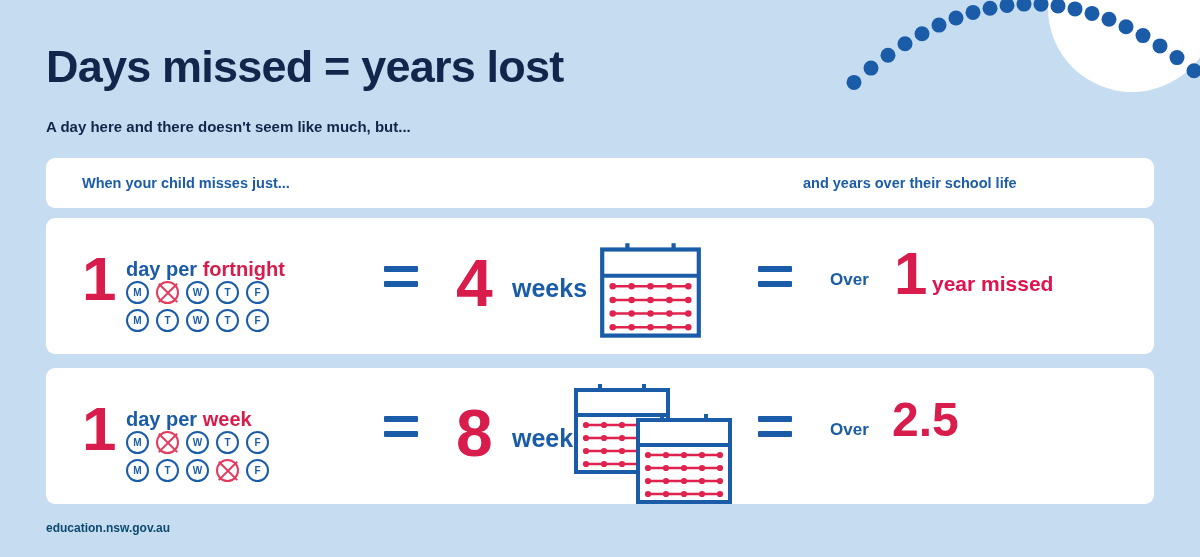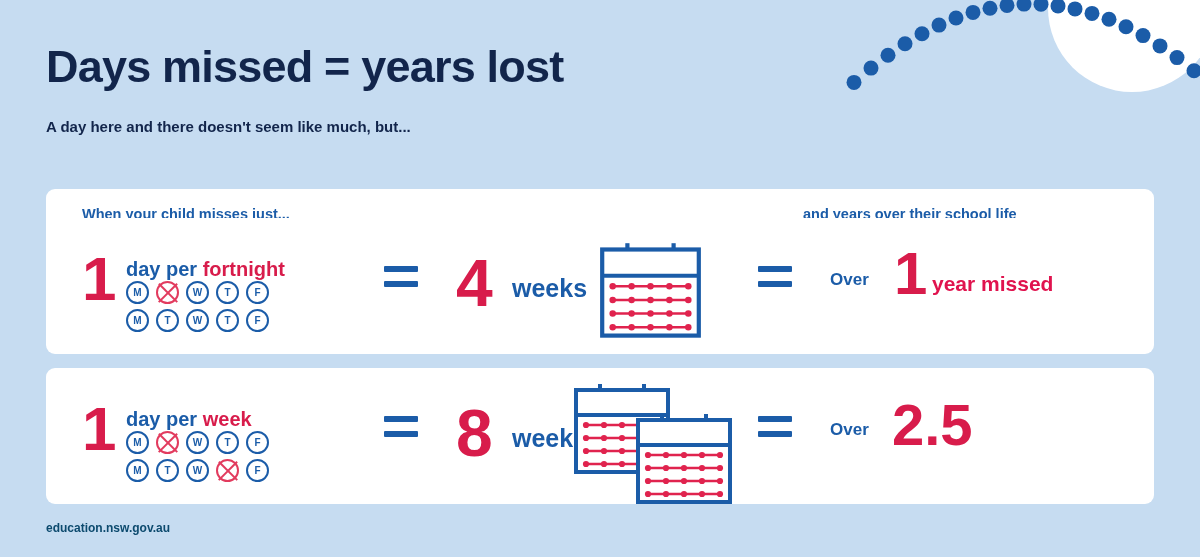--- a/index.html
+++ b/index.html
@@ -42,21 +42,21 @@
   }
 
   
   .card {
     position: absolute;
     left: 46px;
     width: 1108px;
     background: #ffffff;
     border-radius: 9px;
   }
-  #header-card { top: 158px; height: 50px; margin-top: 31px; }
+  #header-card { top: 158px; height: 50px; }
   #row-card-0  { top: 218px; height: 136px; }
   #row-card-1  { top: 368px; height: 136px; }
 
   
   .col-head {
     position: absolute;
     top: 50%;
     transform: translateY(-50%);
     font-size: 14.5px;
     font-weight: bold;
@@ -396,17 +396,17 @@
           </svg>
             </div>
           </div>
     </div>
     <div class="seg seg-c">
       <div class="eq">
         <span></span>
         <span></span>
       </div>
       <div class="over-word">Over</div>
-      <div class="bignum" style="left:156px;top:28px;font-size:58px;">2.5</div>
+      <div class="bignum" style="left:156px;top:28px;font-size:48px;">2.5</div>
     </div>
   </div>
 
 <div id="footer-url">education.nsw.gov.au</div>
 
 </body></html>

